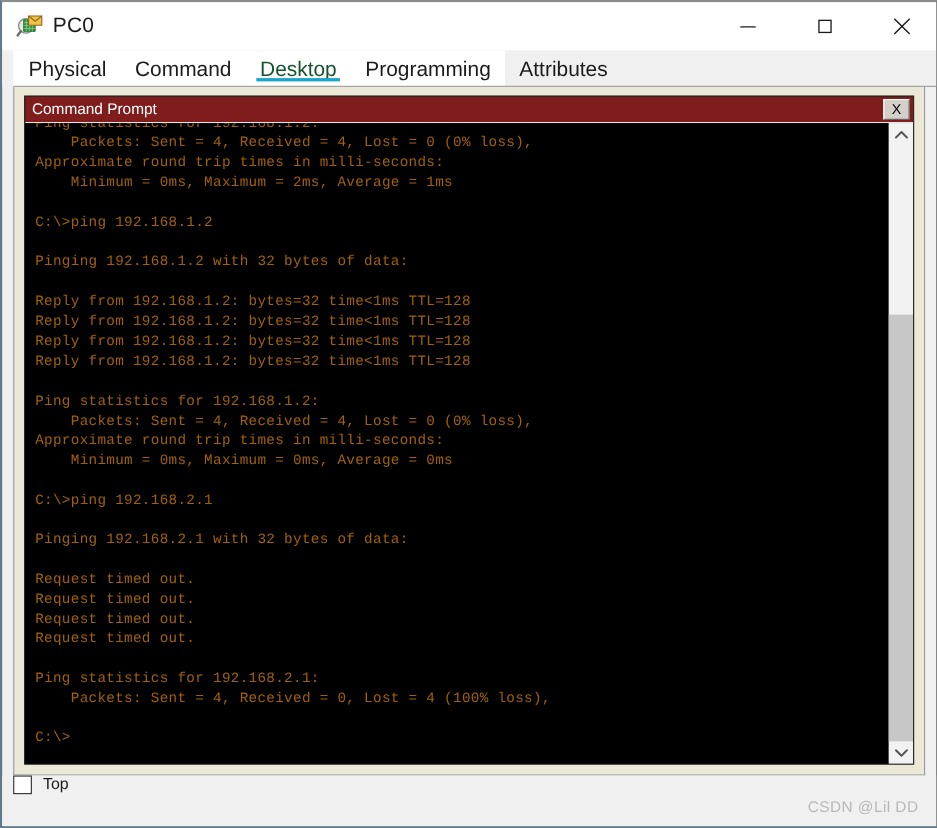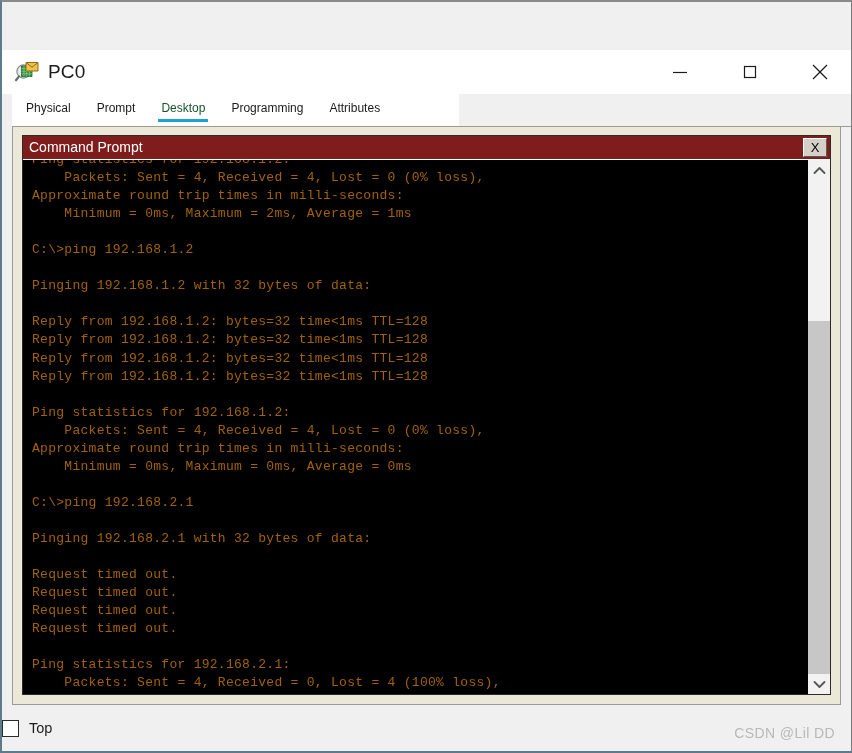--- a/index.html
+++ b/index.html
@@ -31,21 +31,20 @@
   }
 
   
   #titlebar {
     height: 44px;
     min-height: 44px;
     background: #ffffff;
     display: flex;
     align-items: center;
     position: relative;
-    margin-top: 48px;
   }
   #app-icon {
     width: 26px;
     height: 26px;
     margin-left: 12px;
     position: relative;
     flex: 0 0 auto;
   }
   #title-text {
     margin-left: 8px;
@@ -85,21 +84,21 @@
   }
   #tabstrip {
     height: 33px;
     width: 447px;
     background: #ffffff;
     display: flex;
     align-items: flex-start;
     box-sizing: border-box;
   }
   .tab {
-    font-size: 12px;
+    font-size: 19px;
     color: #1b1b1b;
     padding: 7px 0 0 0;
     margin: 0 13px;
     height: 33px;
     box-sizing: border-box;
     position: relative;
     white-space: nowrap;
   }
   .tab:first-child { margin-left: 14px; }
   .tab.active {
@@ -240,21 +239,22 @@
     bottom: 0;
     background: #c7c7c7;
   }
 
   
   #footer {
     height: 46px;
     min-height: 46px;
     background: #f0f0f0;
     display: flex;
-    align-items: center;
+    align-items: flex-start;
+    padding-left: 10px;
     position: relative;
     box-sizing: border-box;
   }
   #top-checkbox {
     width: 17px;
     height: 17px;
     background: #ffffff;
     border: 1px solid #2b2b2b;
     box-sizing: border-box;
     flex: 0 0 auto;
@@ -314,21 +314,21 @@
             <line x1="4" y1="4" x2="18" y2="18" stroke="#1b1b1b" stroke-width="1.3"></line>
             <line x1="18" y1="4" x2="4" y2="18" stroke="#1b1b1b" stroke-width="1.3"></line>
           </svg>
       </div>
     </div>
   </div>
 
   <div id="tabstrip-wrap">
     <div id="tabstrip">
       <div class="tab">Physical</div>
-      <div class="tab">Prompt</div>
+      <div class="tab">Command</div>
       <div class="tab active">Desktop</div>
       <div class="tab">Programming</div>
       <div class="tab">Attributes</div>
     </div>
     <div id="tab-underline-gap"></div>
   </div>
 
   <div id="panel">
 
     <div id="cmdwin">

